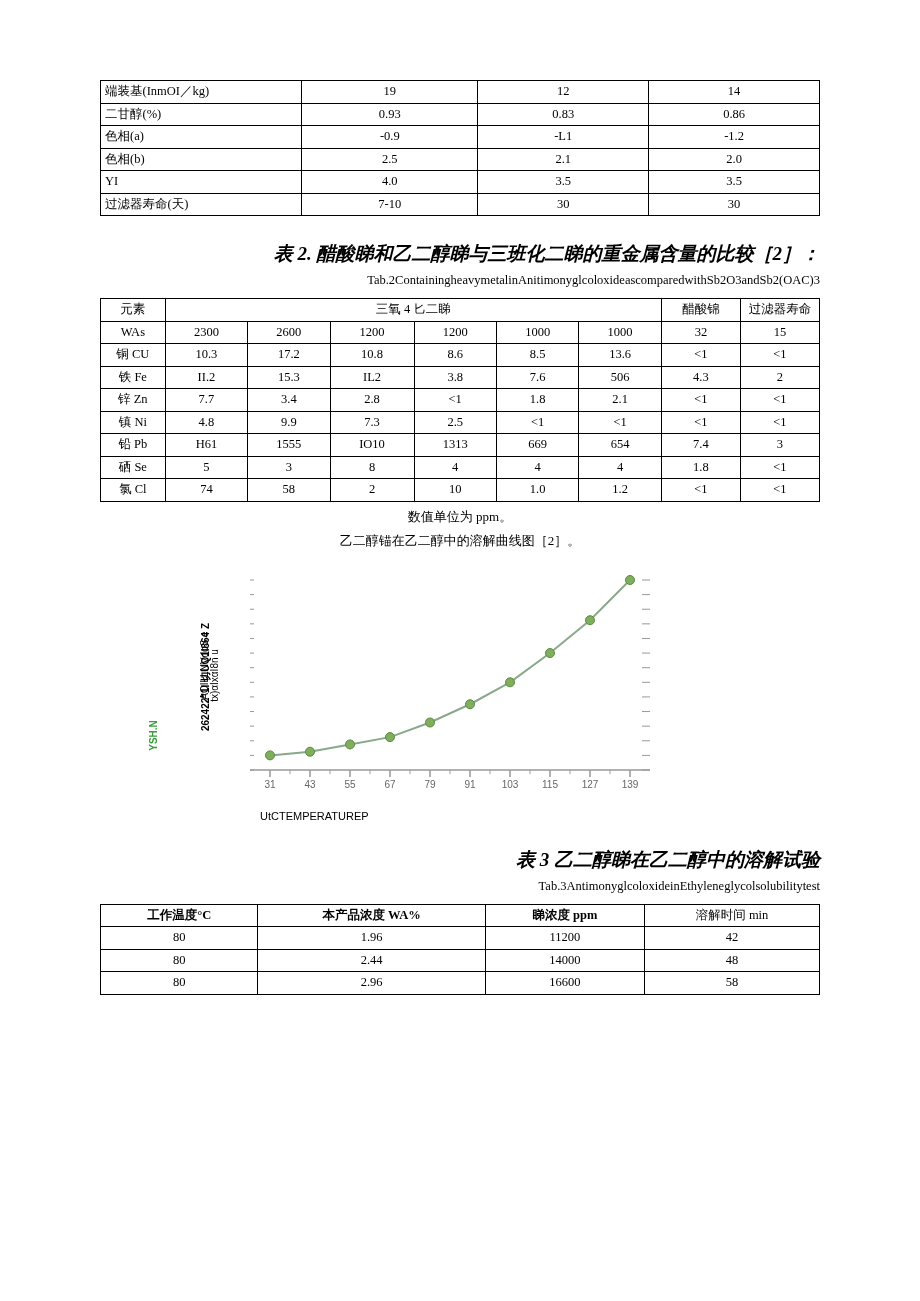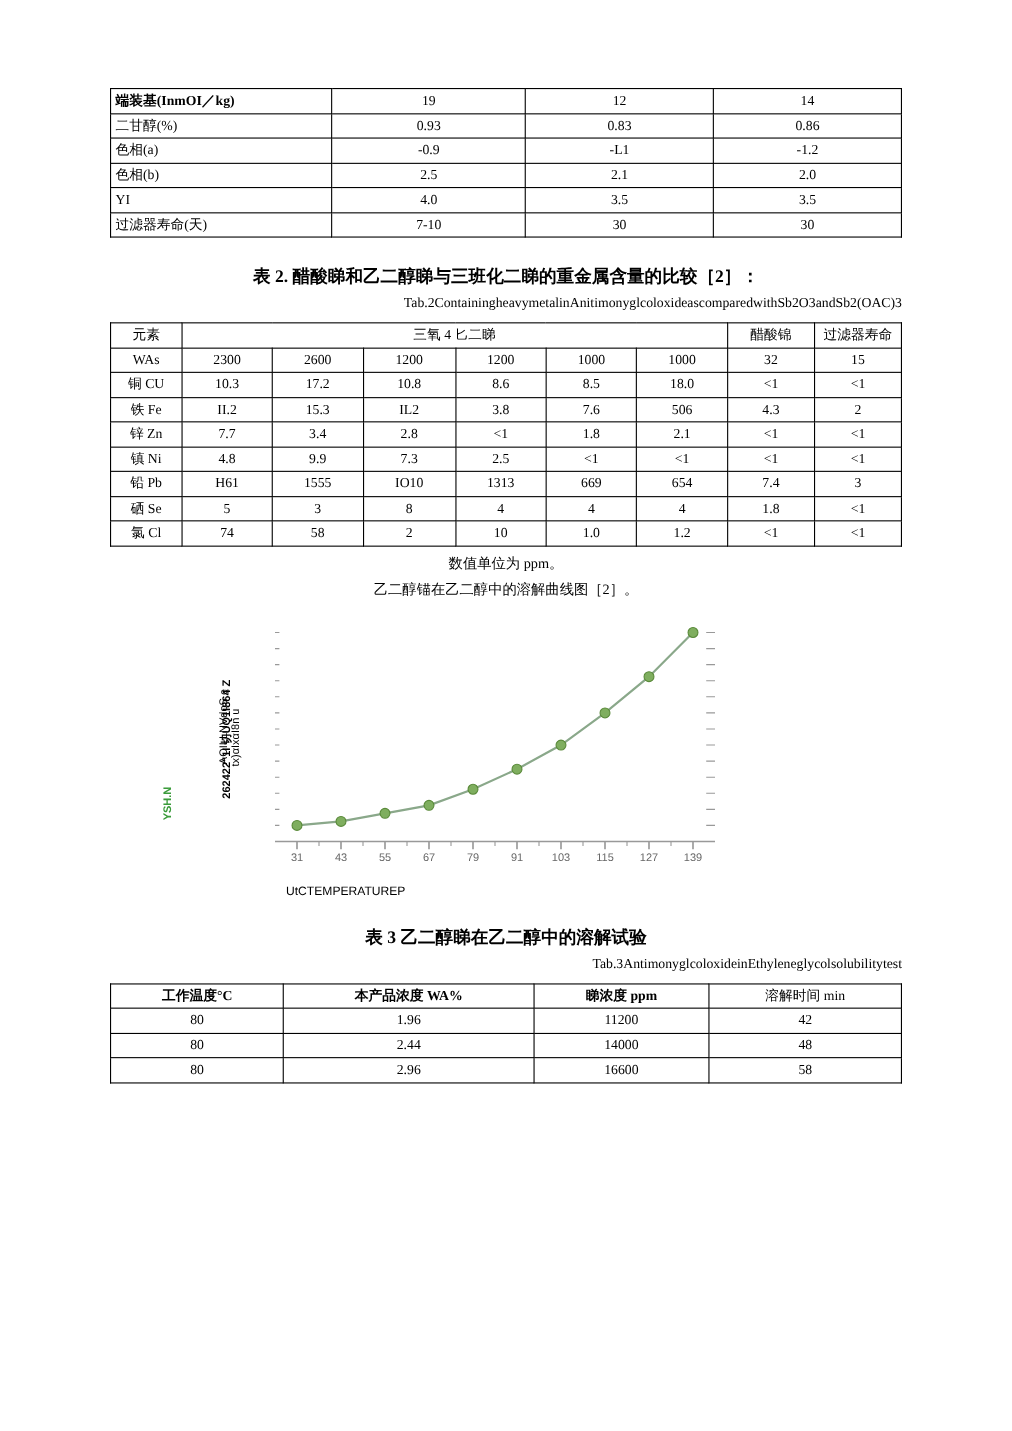--- a/index.html
+++ b/index.html
@@ -17,21 +17,21 @@
     font-size: 12.5px;
   }
   td, th {
     border: 1px solid #000;
     padding: 2px 6px;
     text-align: center;
     font-weight: normal;
     line-height: 1.4;
   }
   .table1 td:first-child { text-align: left; padding-left: 4px; }
-  .title-center { text-align: center; font-weight: bold; margin: 25px 0 6px 0; font-size: 16px; }
+  .title-center { text-align: right; font-weight: bold; margin: 25px 0 6px 0; font-size: 19px; font-style: italic; }
   .subtitle-center { text-align: right; font-size: 12.5px; margin: 4px 0 10px 0; }
   .note { margin: 6px 0 2px 0; font-size: 13px; text-align: center; }
   .chart-wrap { width: 480px; margin: 20px 0 10px 130px; position: relative; }
   .chart-side {
     position: absolute;
     left: -70px;
     top: 0;
     height: 210px;
     width: 60px;
     font-size: 10px;
@@ -43,21 +43,21 @@
   .chart-side .small2 { display:inline-block; transform: rotate(-90deg); position:absolute; left:28px; top:100px; white-space:nowrap; }
   .xlabel { font-size: 11px; font-family: Arial, sans-serif; margin-top: 6px; margin-left: 30px; }
   .table2 td:first-child { text-align:center; }
 </style>
 </head>
 <body>
 
 <table class="table1">
   <tbody id="t1body">
       <tr>
-        <td style="width: 28%; font-weight: bold;">端装基(InmOI／kg)</td>
+        <td style="width: 28%;">端装基(InmOI／kg)</td>
         <td>19</td>
         <td>12</td>
         <td>14</td>
       </tr>
       <tr>
         <td style="width: 28%;">二甘醇(%)</td>
         <td>0.93</td>
         <td>0.83</td>
         <td>0.86</td>
       </tr>
@@ -112,21 +112,21 @@
         <td>32</td>
         <td>15</td>
       </tr>
       <tr>
         <td>铜 CU</td>
         <td>10.3</td>
         <td>17.2</td>
         <td>10.8</td>
         <td>8.6</td>
         <td>8.5</td>
-        <td>18.0</td>
+        <td>13.6</td>
         <td>&lt;1</td>
         <td>&lt;1</td>
       </tr>
       <tr>
         <td>铁 Fe</td>
         <td>II.2</td>
         <td>15.3</td>
         <td>IL2</td>
         <td>3.8</td>
         <td>7.6</td>

